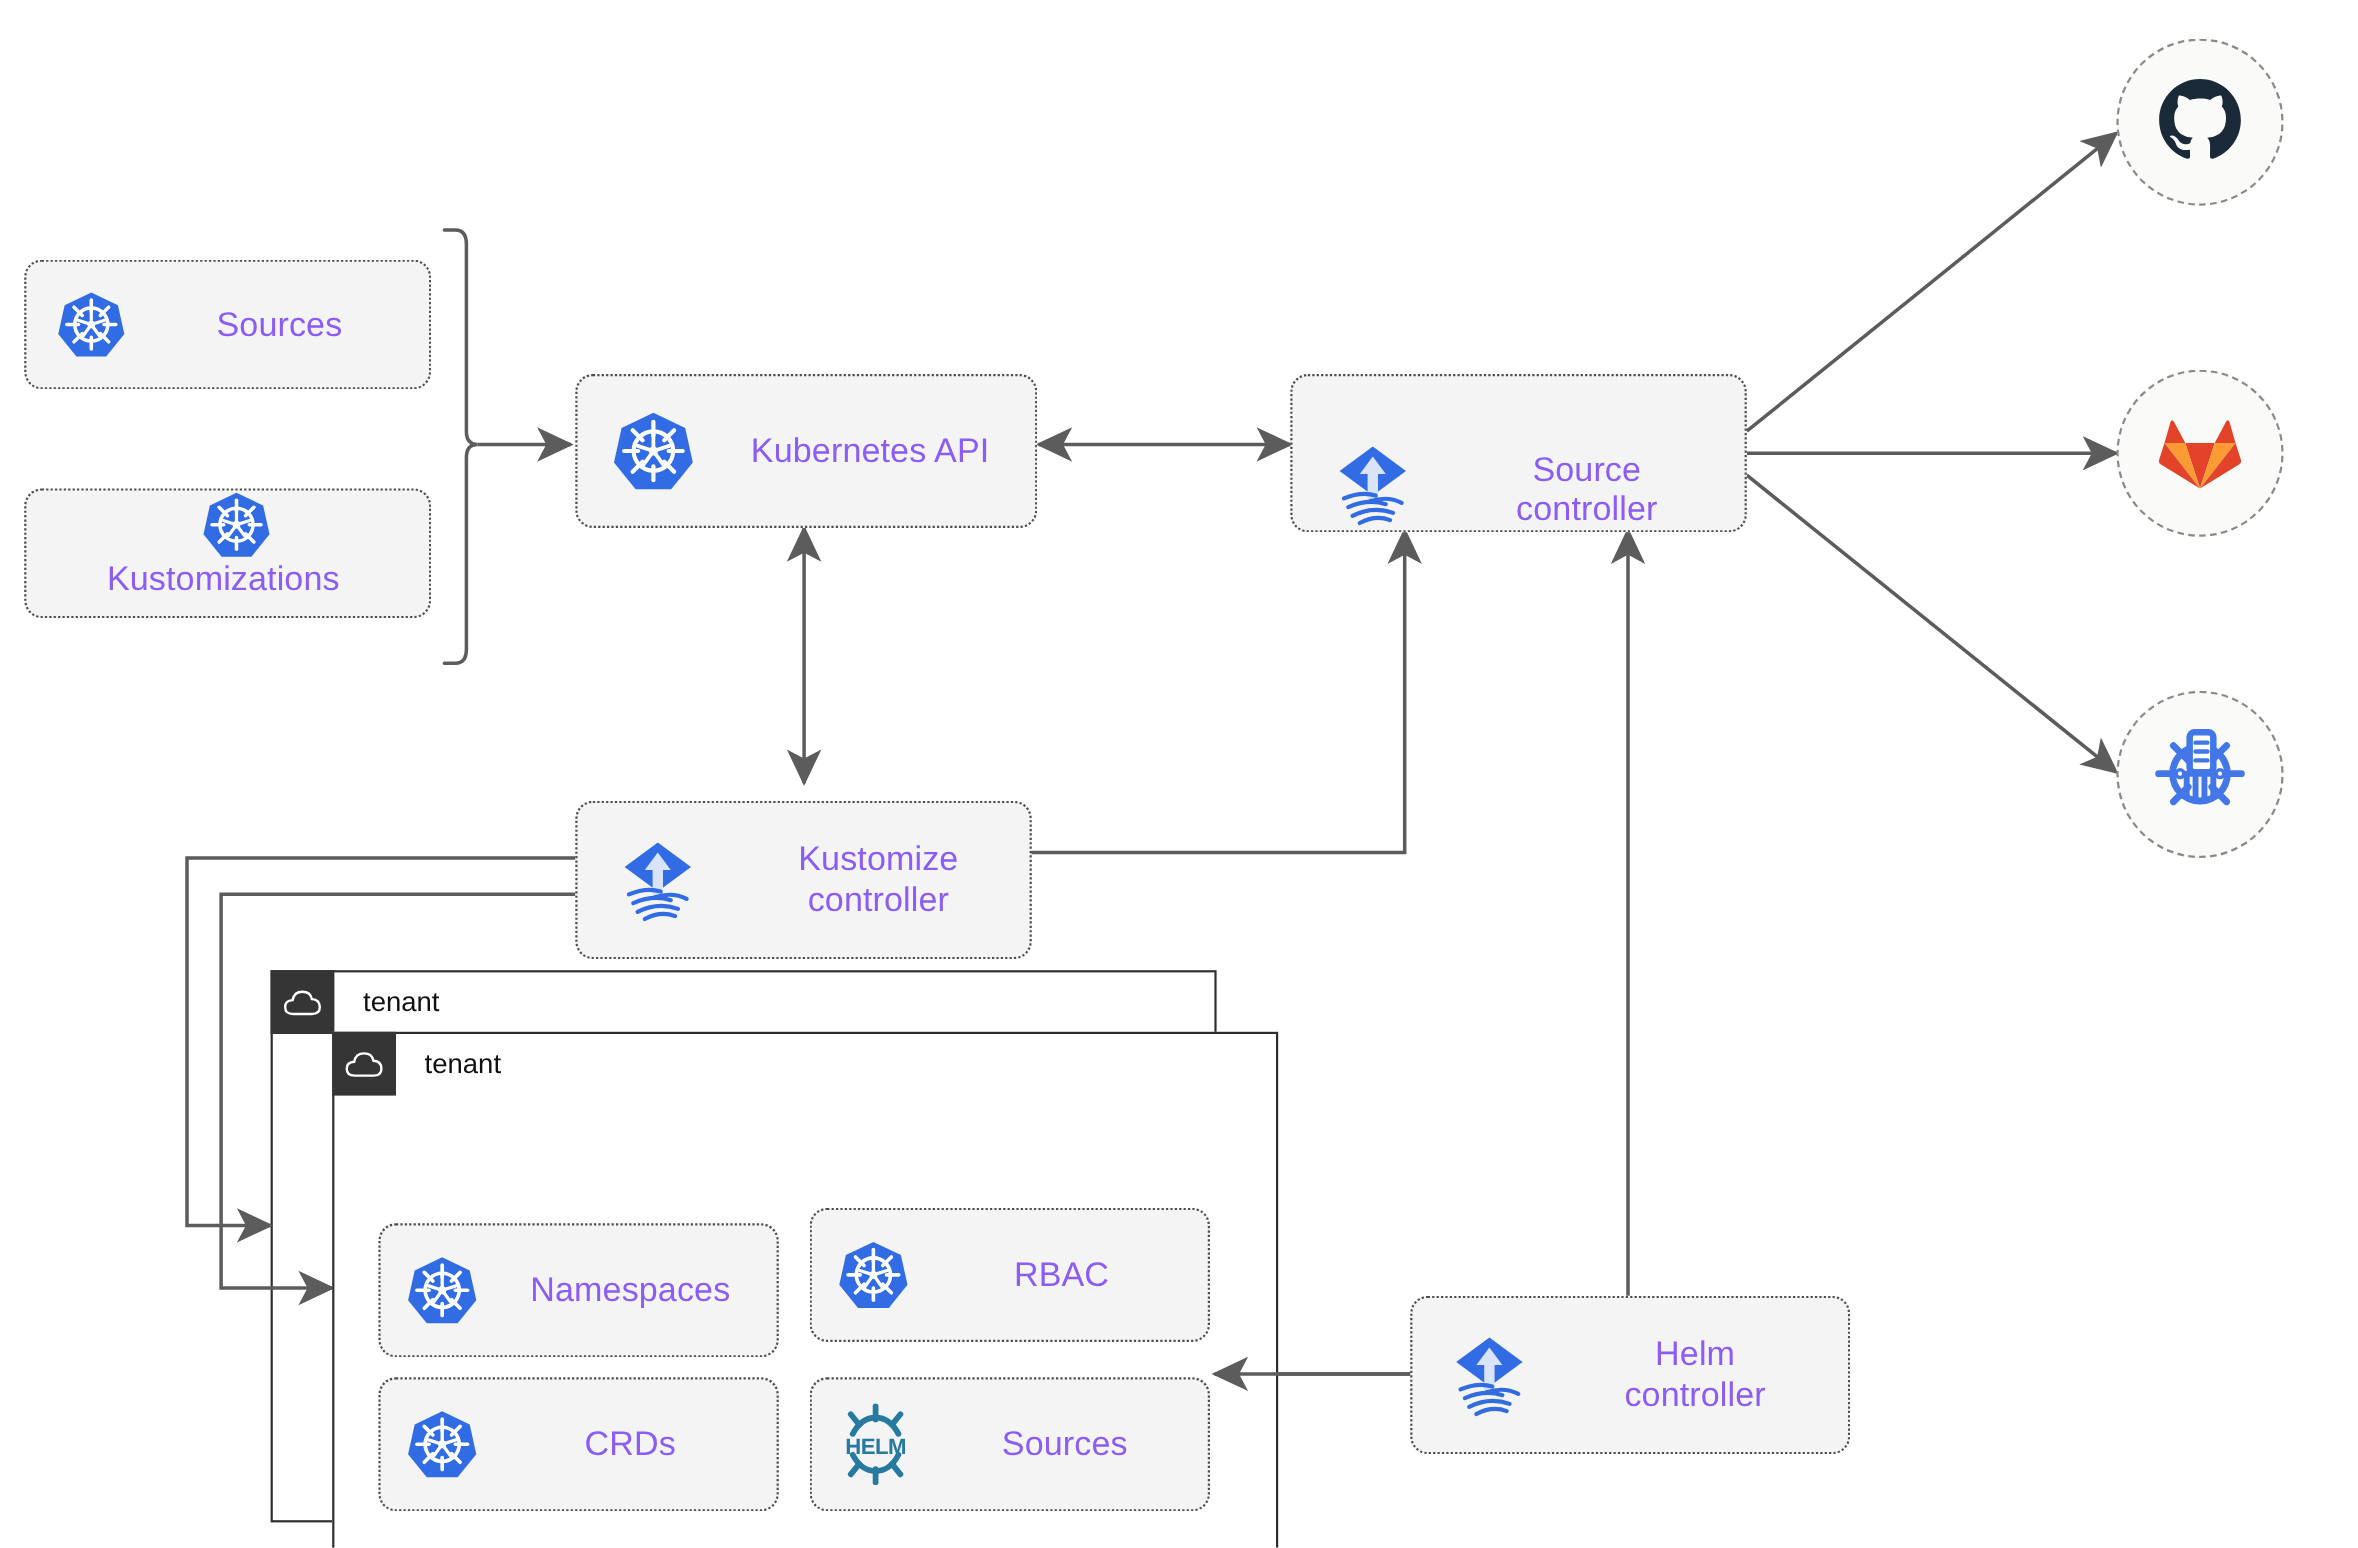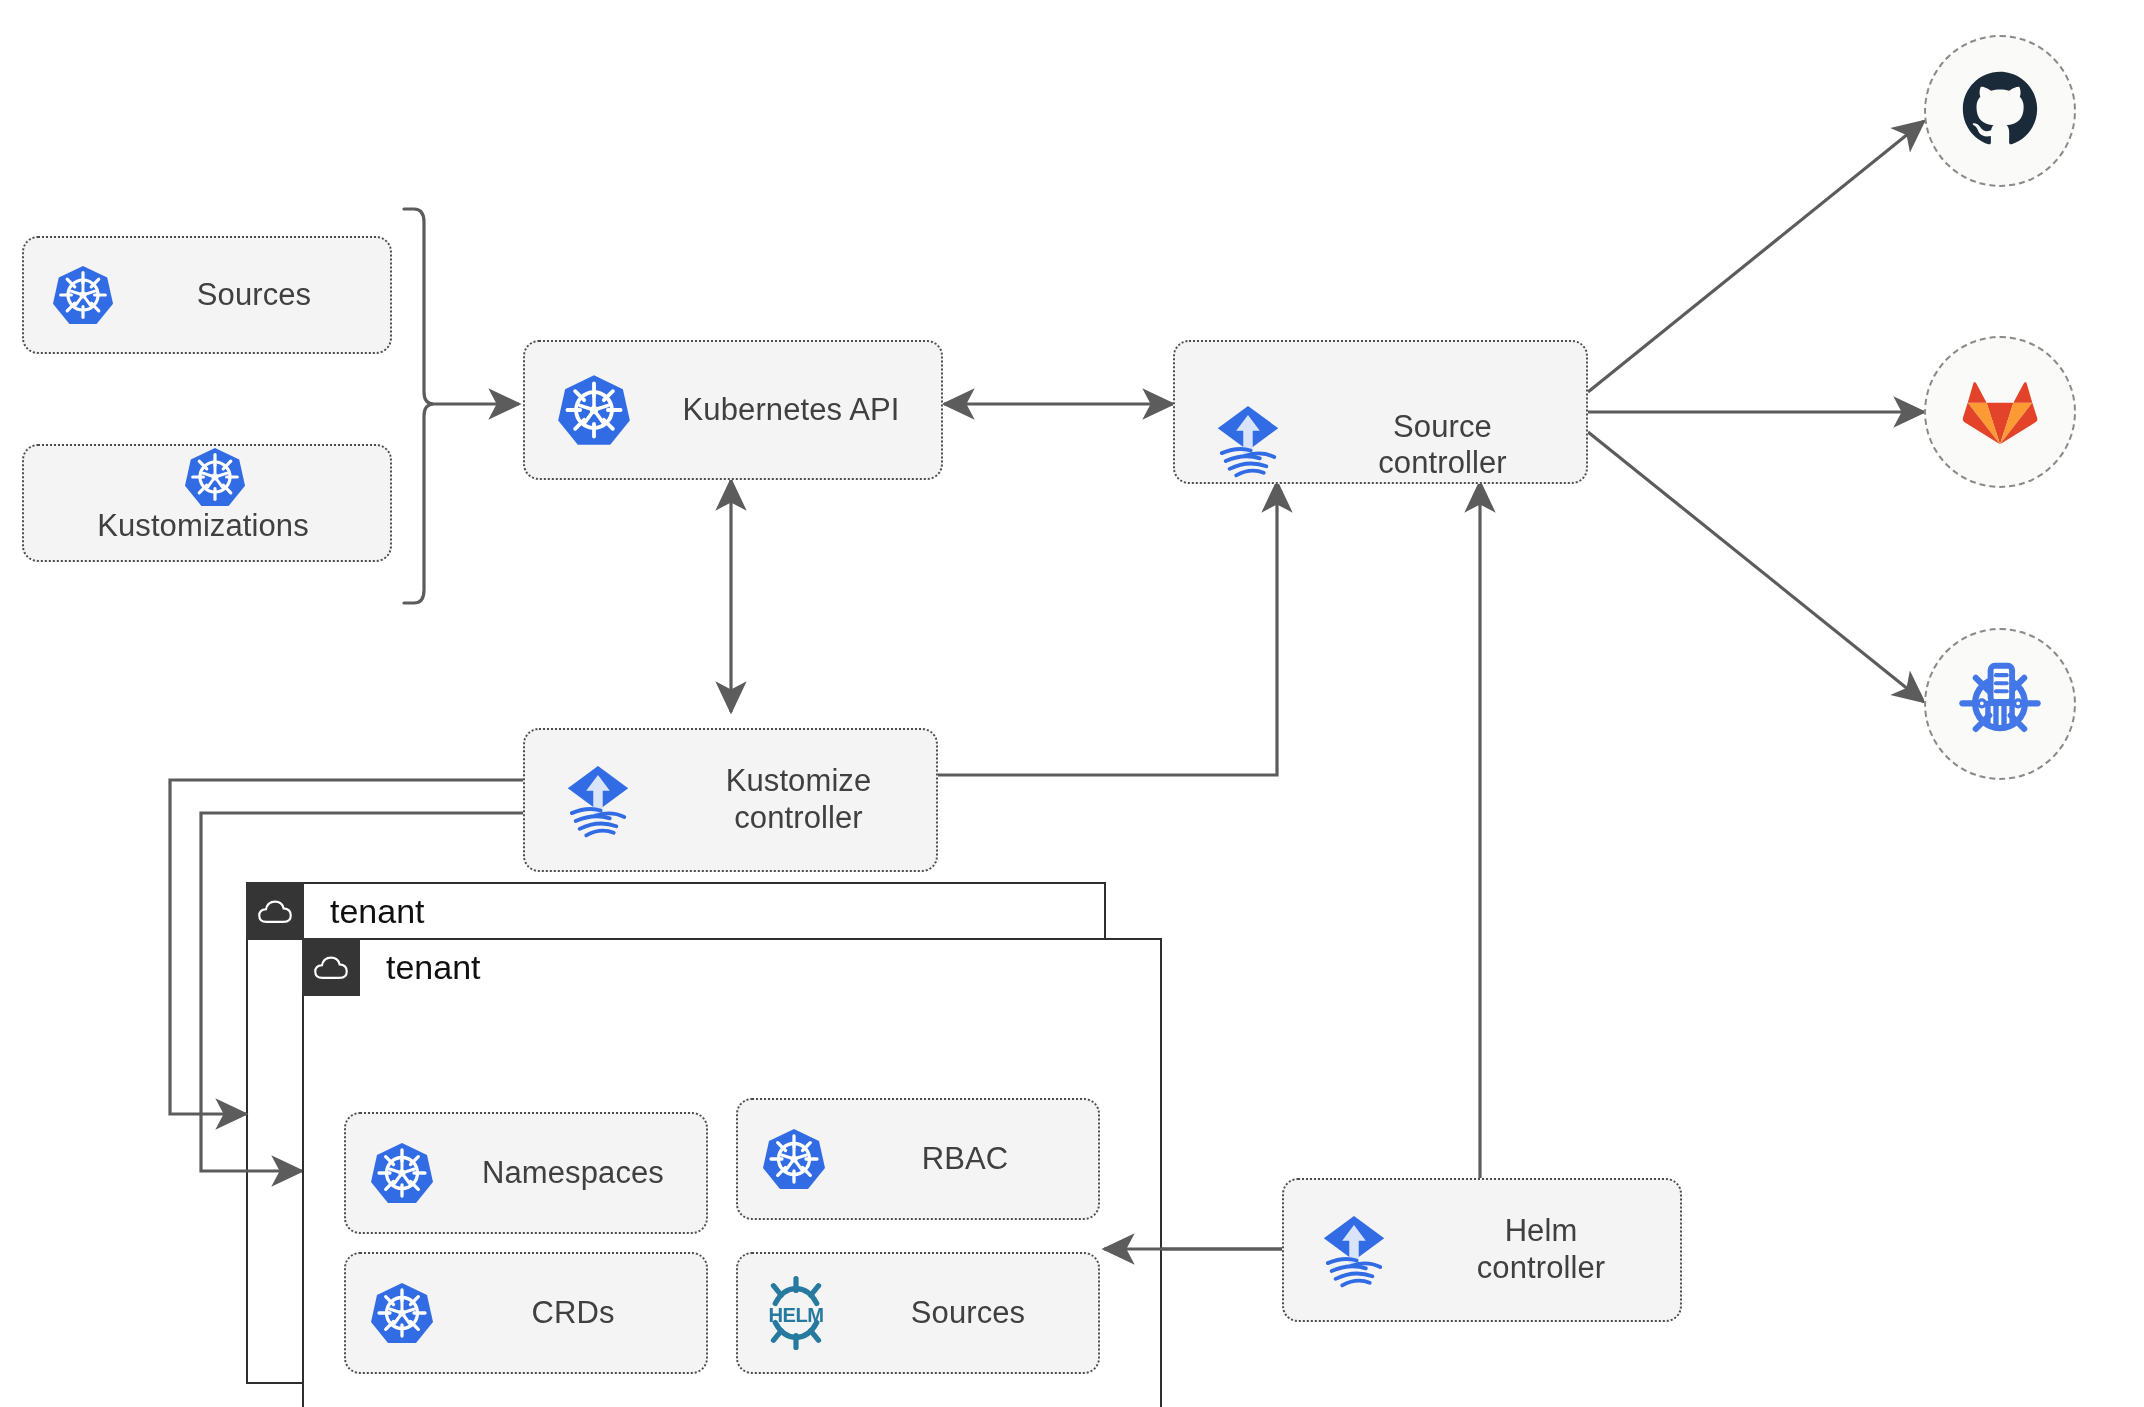--- a/index.html
+++ b/index.html
@@ -33,21 +33,21 @@
   }
   .node .ico {
     flex: 0 0 auto;
     display: flex;
     align-items: center;
     justify-content: center;
   }
   .node .lbl {
     flex: 1 1 auto;
     text-align: center;
-    color: #404040;
+    color: #8b5cf6;
     font-size: 31px;
     line-height: 1.18;
     letter-spacing: 0.1px;
     white-space: pre-line;
     padding-right: 8px;
   }
 
   
   .svc {
     position: absolute;
@@ -81,21 +81,21 @@
   .tenant-badge {
     width: 58px;
     height: 58px;
     background: #353535;
     display: flex;
     align-items: center;
     justify-content: center;
     flex: 0 0 auto;
   }
   .tenant-title {
-    font-size: 34px;
+    font-size: 25px;
     color: #101010;
     padding-left: 26px;
     white-space: nowrap;
   }
 
   
   #wires {
     position: absolute;
     left: 0;
     top: 0;

